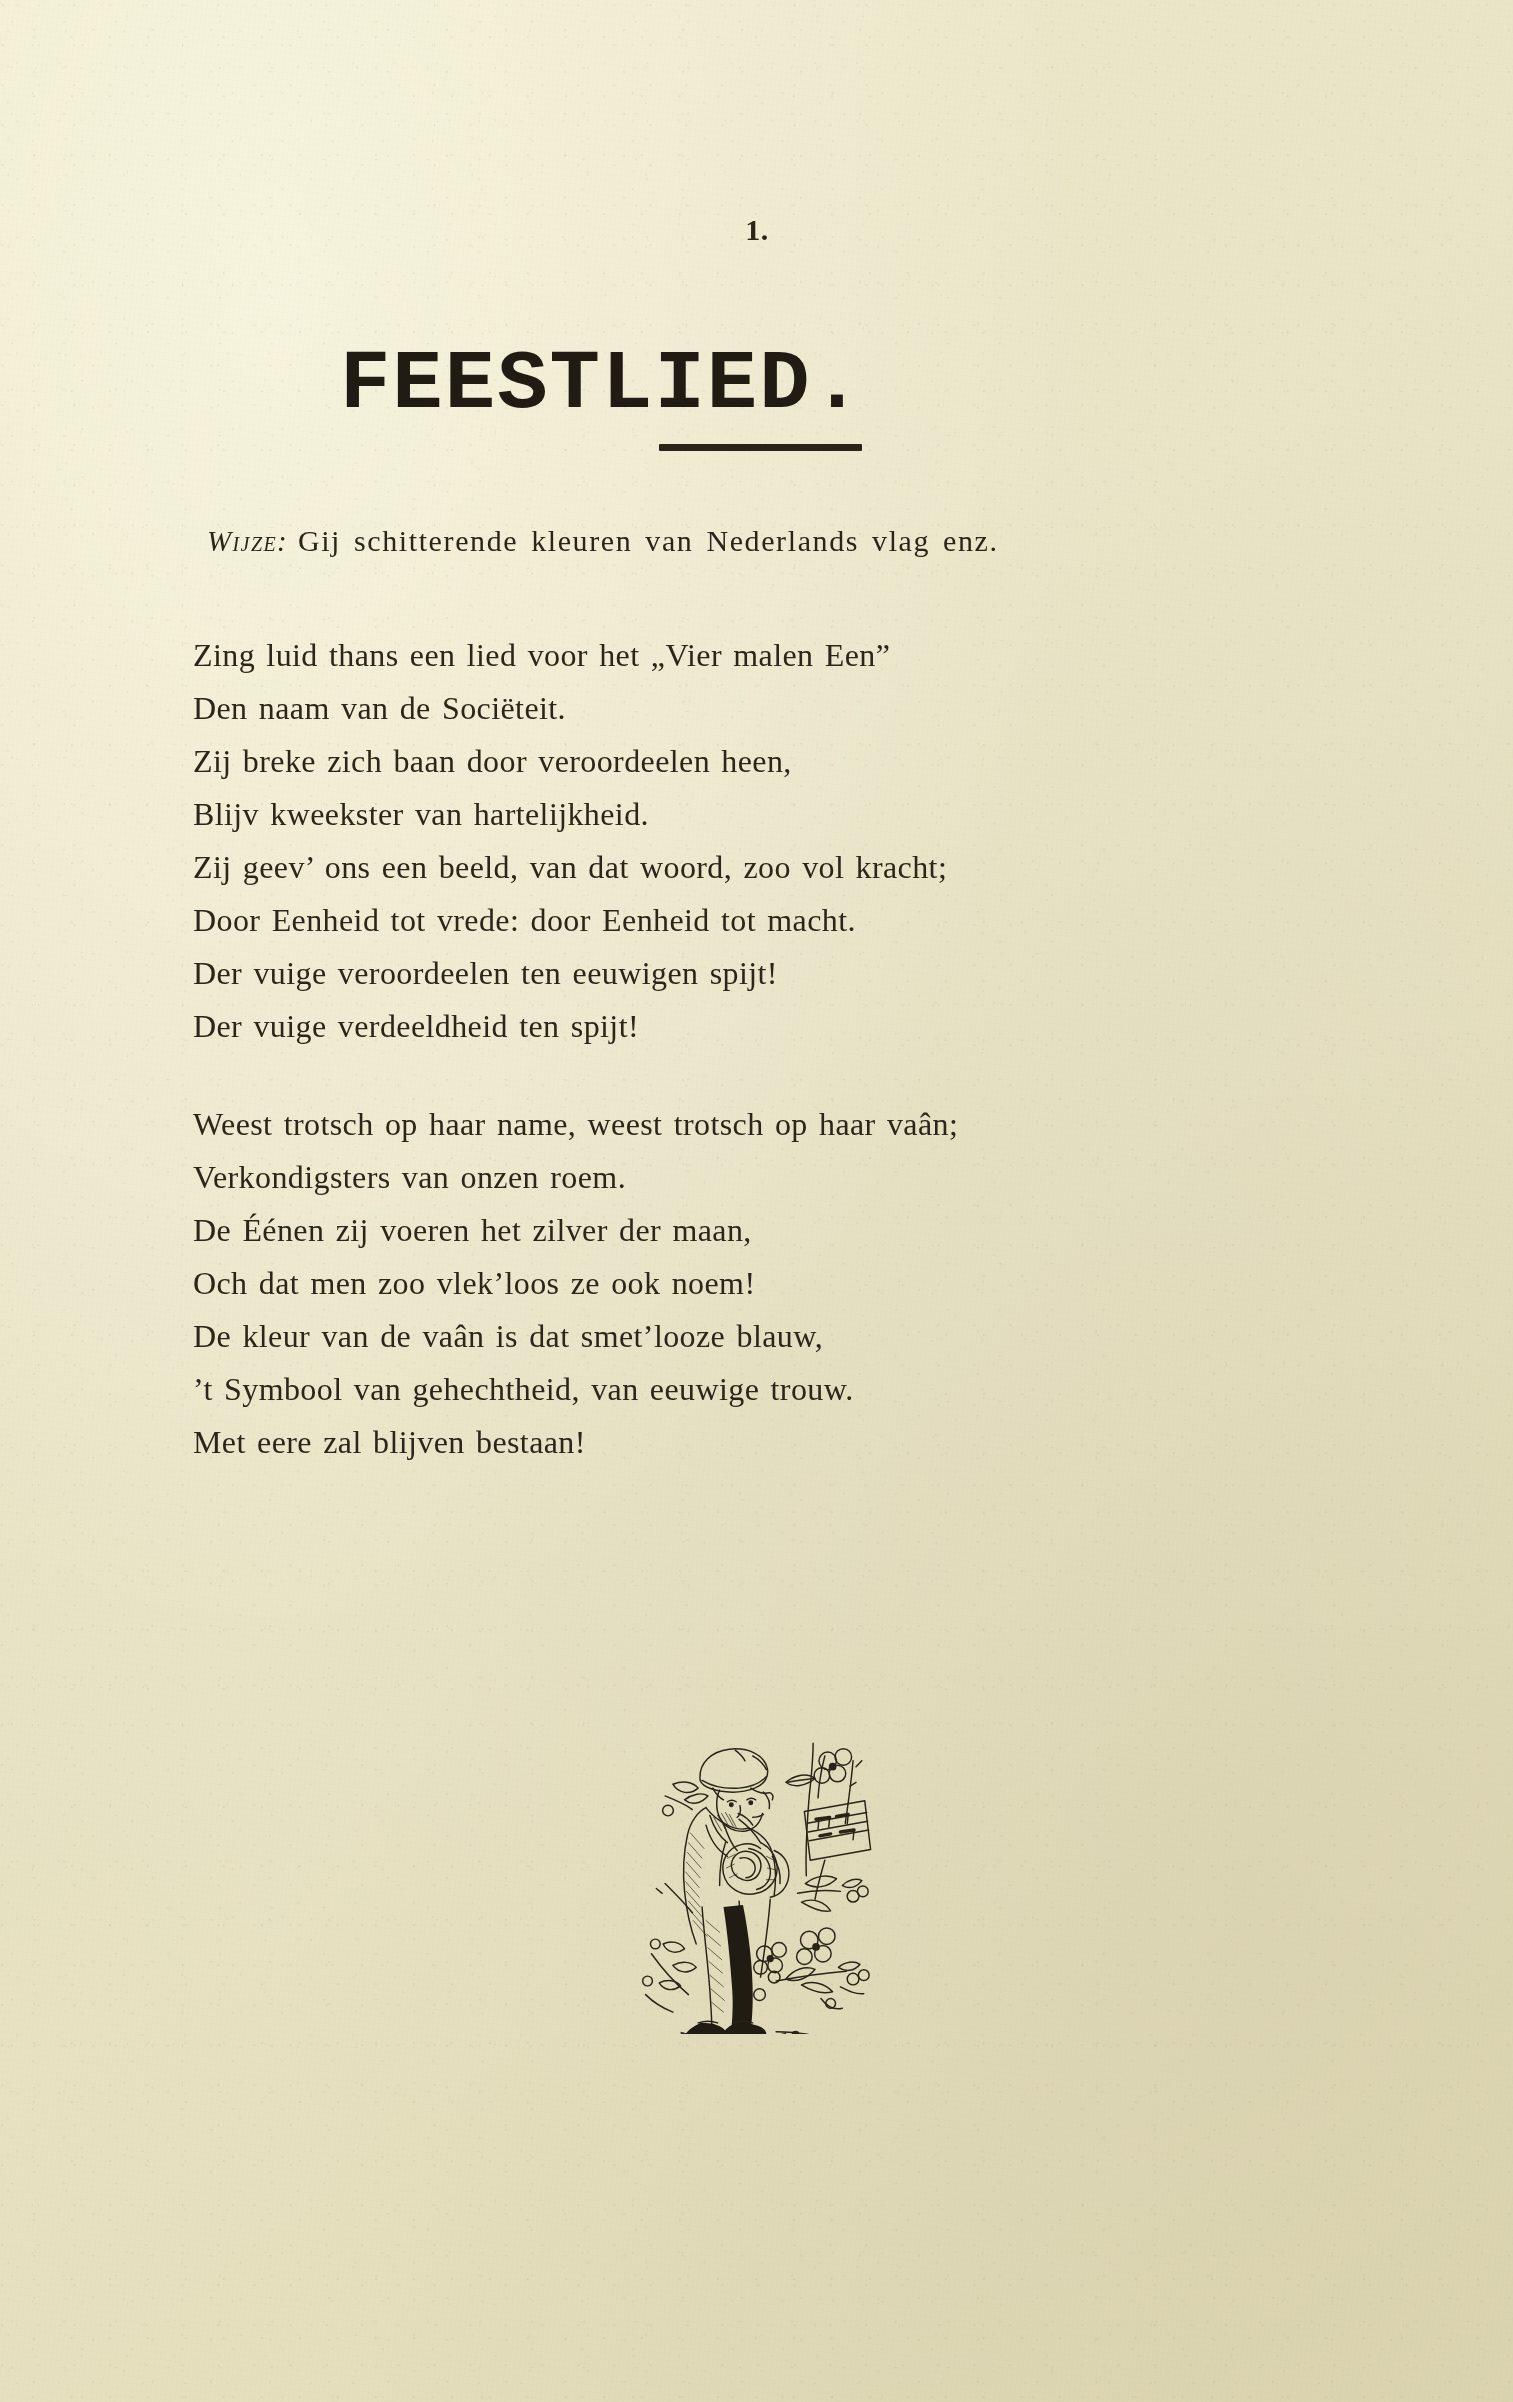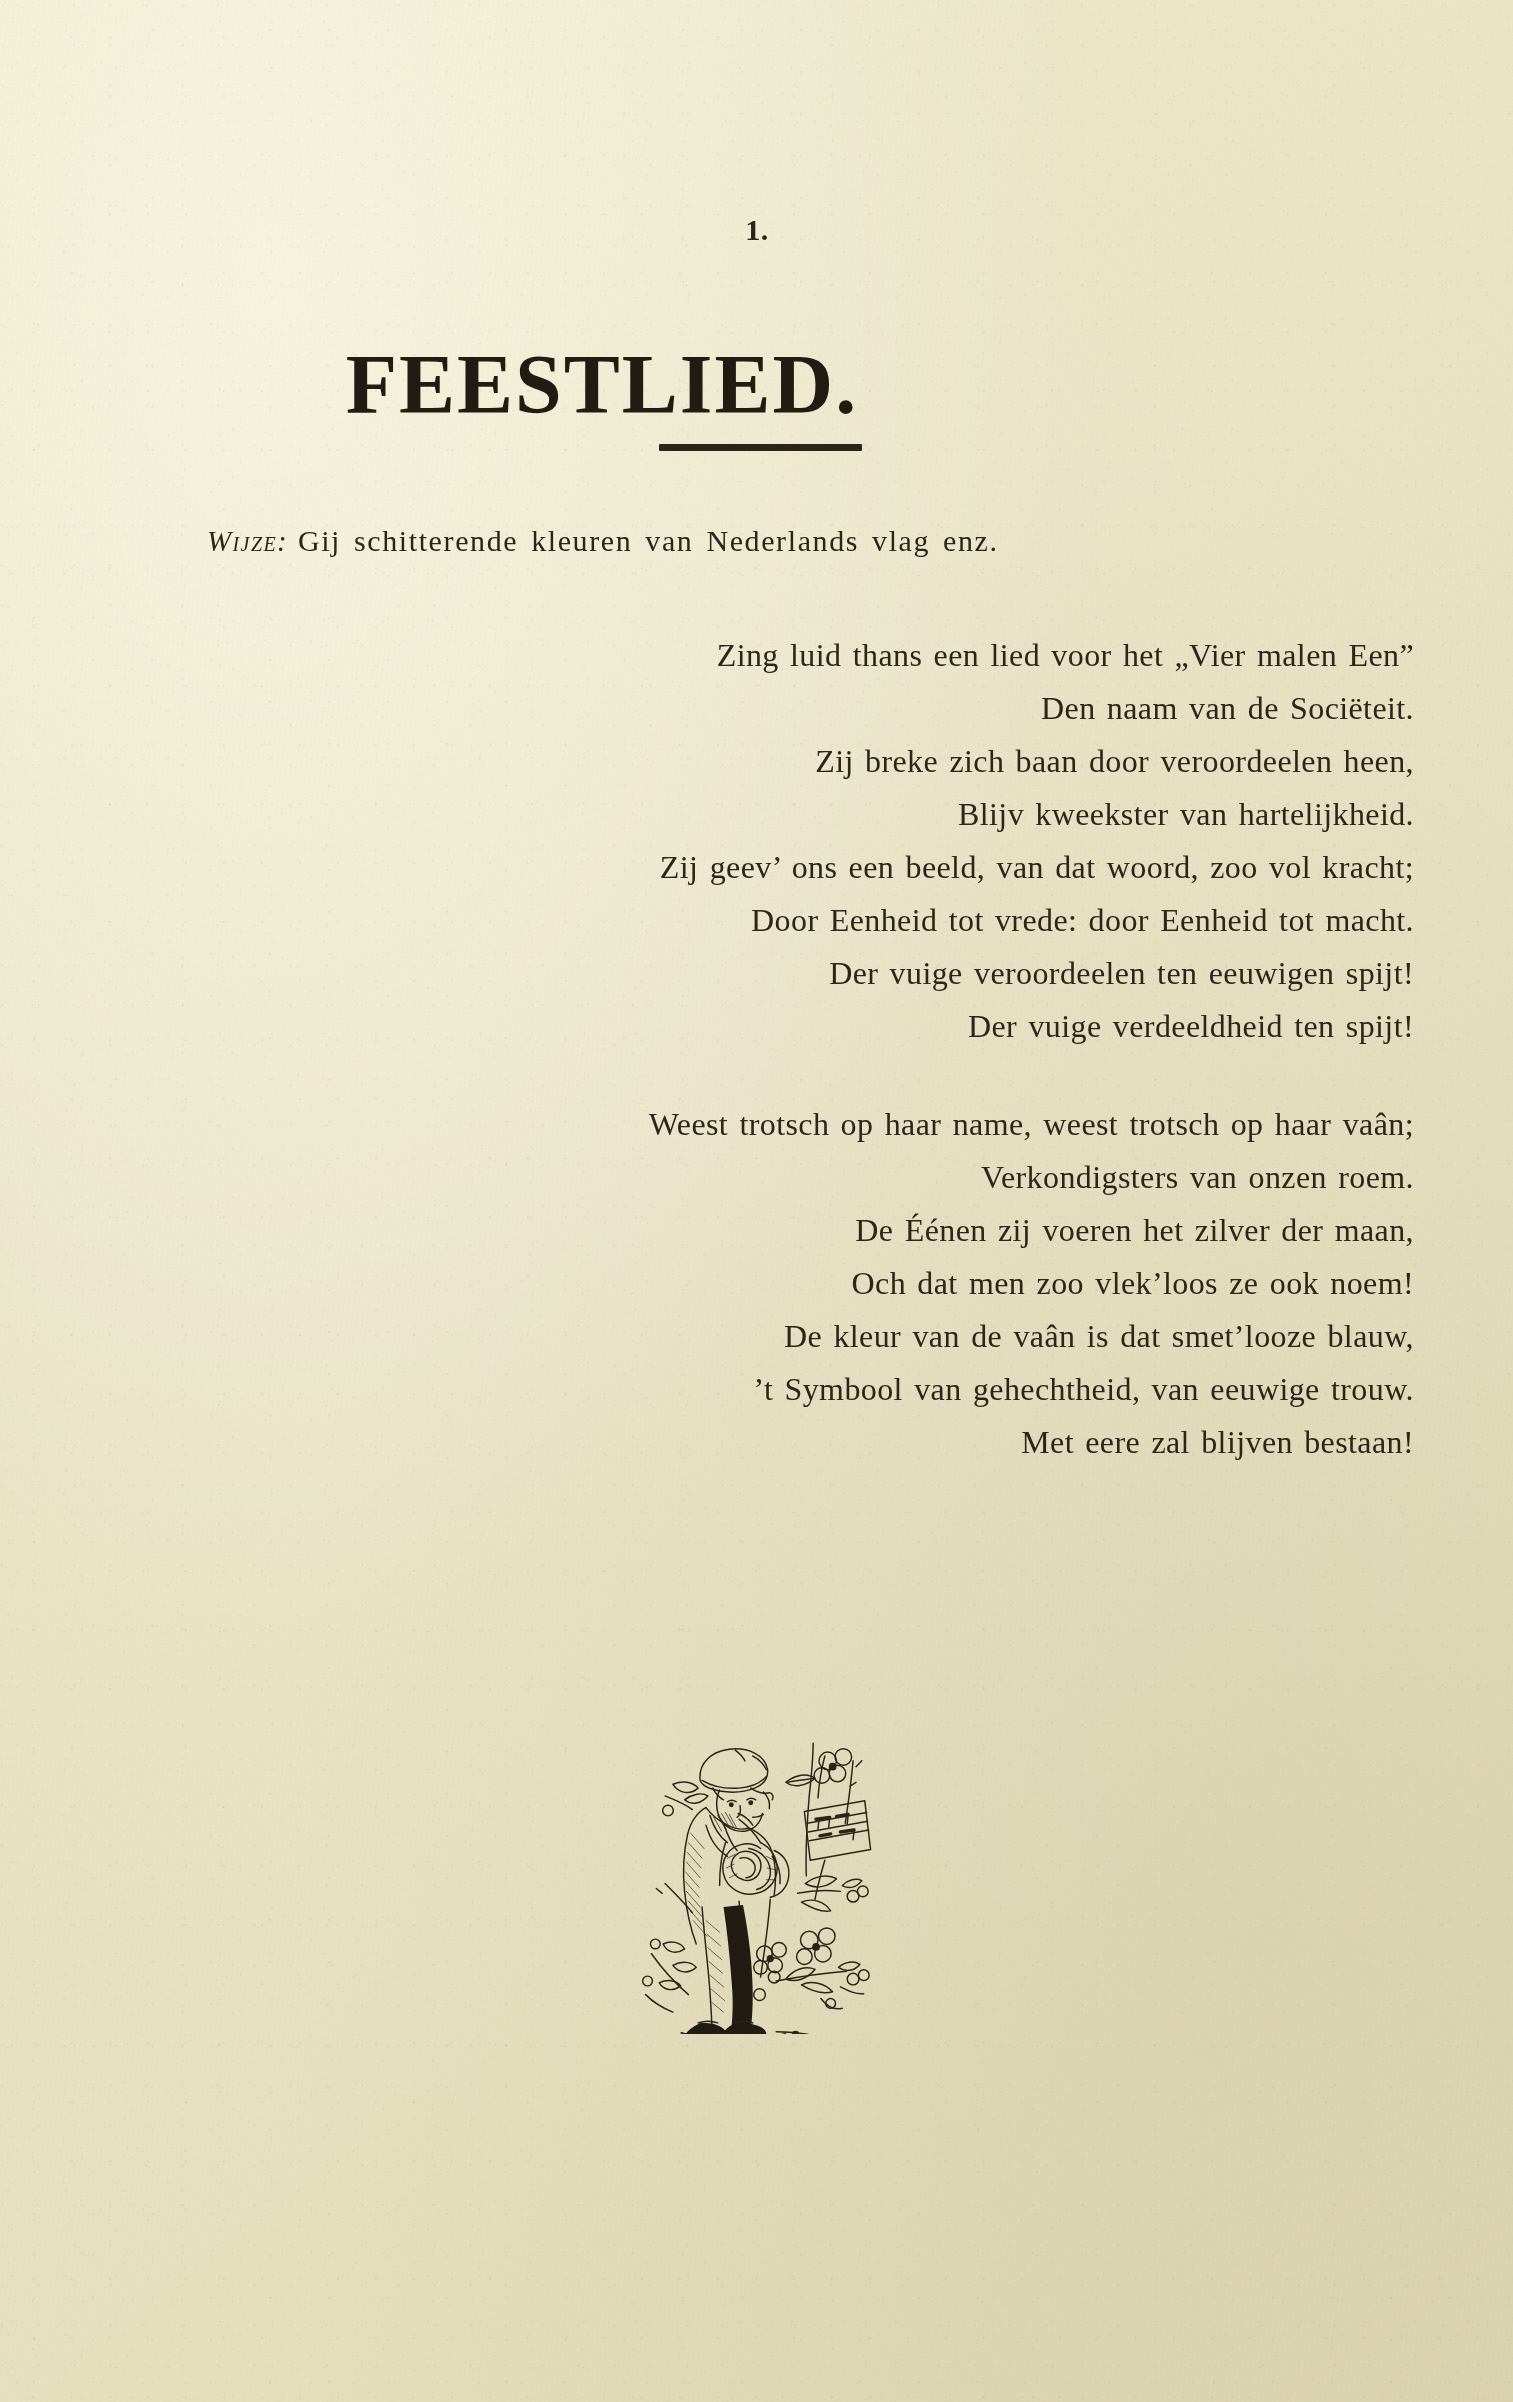--- a/index.html
+++ b/index.html
@@ -73,21 +73,21 @@
     color: #2b2519;
   }
 
   
   .title {
     position: absolute;
     top: 287px;
     left: 0;
     width: 1204px;
     text-align: center;
-    font-family: Liberation Serif, serif;
+    font-family: Liberation Mono, monospace;
     font-weight: bold;
     font-size: 84px;
     letter-spacing: 2px;
     color: #201c13;
     line-height: 1;
   }
 
   .title-rule {
     position: absolute;
     top: 444px;
@@ -116,23 +116,22 @@
   .tune .tune-name {
     letter-spacing: 1.6px;
     word-spacing: 3.9px;
     margin-left: 9.8px;
   }
 
   
   .verses {
     position: absolute;
     top: 629px;
-    left: 185px;
+    left: 193px;
     width: 1229px;
-    text-align: right;
   }
   .stanza {
     margin: 0 0 45px 0;
   }
   .line {
     font-size: 32px;
     line-height: 53px;
     letter-spacing: 0.4px;
     word-spacing: 2.9px;
     color: #2b2619;

